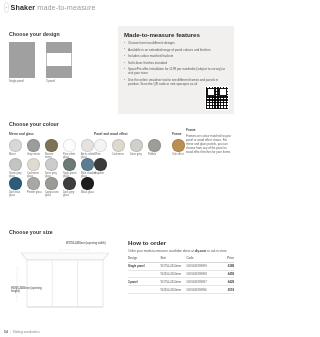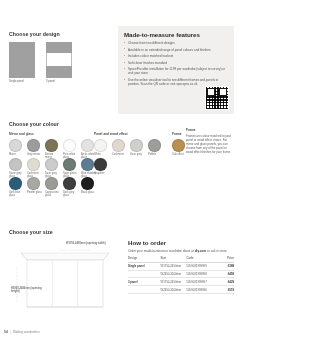--- a/index.html
+++ b/index.html
@@ -167,20 +167,25 @@
   .footrule{
     position:absolute;left:28px;bottom:11px;width:84px;height:.4px;
     background:linear-gradient(90deg,rgba(200,200,200,0),rgba(170,170,170,.7),rgba(200,200,200,0));
   }
 </style>
 </head>
 <body>
 
 <div class="page">
 
+  <div class="header">
+    <span class="dot">·</span>
+    <span class="brand">Shaker</span>
+    <span class="sub">made-to-measure</span>
+  </div>
 
   <div class="design-block">
     <div class="sec-title">Choose your design</div>
     <div class="design-row">
       <div class="door">
         <div class="door-single"></div>
         <div class="door-cap">Single
 panel</div>
       </div>
       <div class="door">

